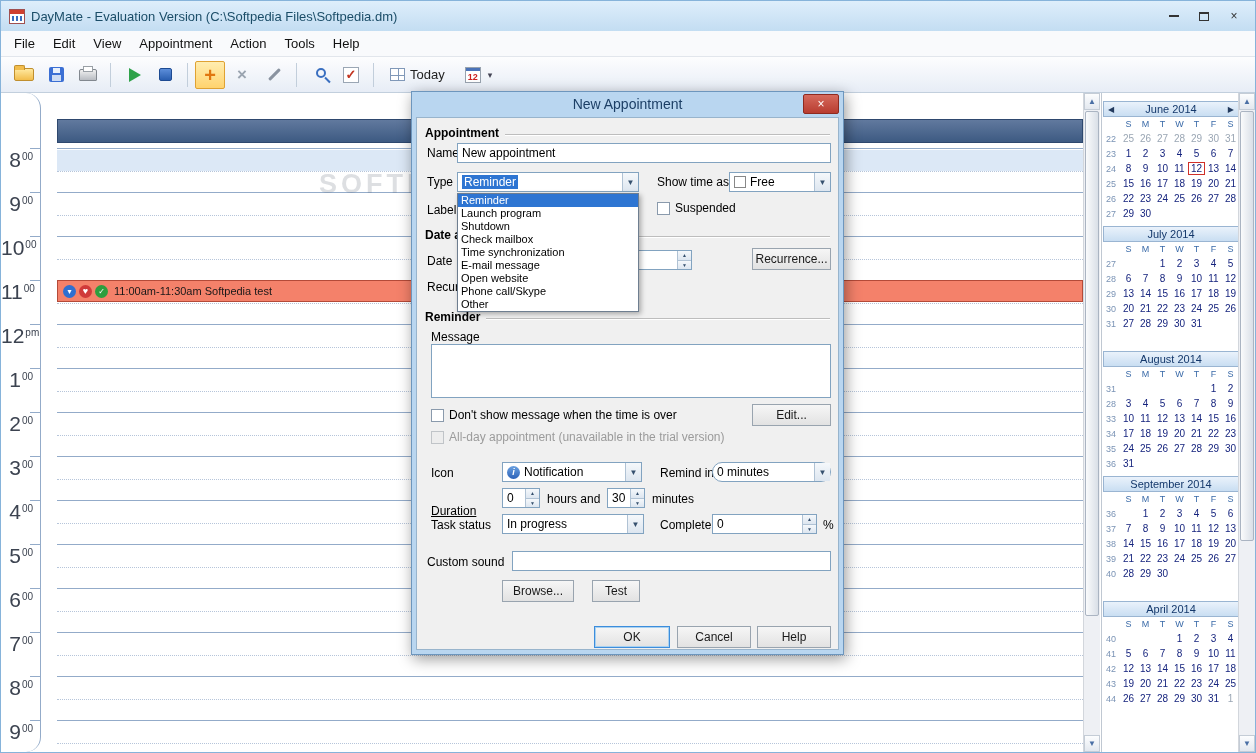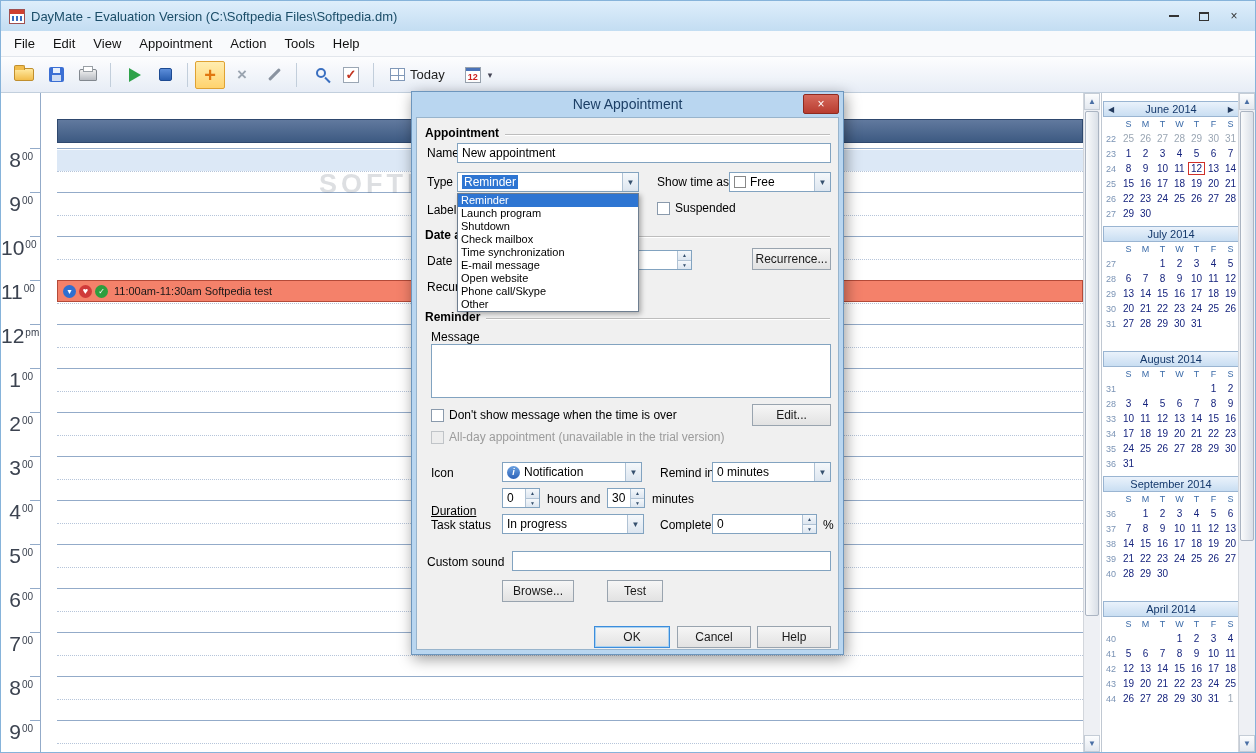--- a/index.html
+++ b/index.html
@@ -49,21 +49,21 @@
   .ic-grid::before { content:""; position:absolute; left:50%; top:0; bottom:0; width:1px; background:#8098b8; }
   .ic-grid::after { content:""; position:absolute; top:50%; left:0; right:0; height:1px; background:#8098b8; }
   .ic-cal { width:16px; height:16px; background:#fff; border:1px solid #98a2ae; position:relative; }
   .ic-cal::before { content:""; position:absolute; top:0; left:0; right:0; height:3px; background:#4a72b8; }
   .ic-cal-num { display:block; margin-top:4px; text-align:center; font-size:9px; line-height:11px; color:#cc2020; font-weight:bold; }
   .dd-arrow { font-size:9px; color:#445; margin-left:2px; }
 
   
   .main { position:absolute; top:92px; left:0; right:0; bottom:0; background:#fff; }
   .grid-area { position:absolute; left:0; top:0; width:1099px; height:100%; overflow:hidden; }
-  .time-gutter { position:absolute; left:0; top:0; width:40px; height:100%; background:#fff; border-right:1px solid #93abc9; }
+  .time-gutter { position:absolute; left:0; top:0; width:40px; height:100%; background:#fff; border-right:1px solid #93abc9;border-radius:15px; }
   .gutter-row { position:absolute; left:0; width:100%; height:44px; text-align:right; padding-right:7px; }
   .gutter-row::before { content:""; position:absolute; right:0; top:0; width:10px; border-top:1px solid #93abc9; }
   .g-num { font-size:21px; color:#3c4350; }
   .g-sup { font-size:10px; color:#3c4350; vertical-align:top; position:relative; top:3px; margin-left:1px; }
   .day-header { position:absolute; left:56px; top:26px; right:17px; height:24px;
     background:linear-gradient(#61799e,#3d5a82); border:1px solid #2e486e; }
   .rows-box { position:absolute; left:56px; top:55px; right:17px; bottom:0; background:#fff; overflow:hidden; }
   .hour-row { position:absolute; left:0; right:0; height:44px; border-top:1px solid #93abc9; }
   .hour-row::after { content:""; position:absolute; top:22px; left:0; right:0; border-top:1px dotted #b6c5da; }
   .hour-row.first::before { content:""; position:absolute; top:1px; left:0; right:0; height:21px; background:#dce8f6; }
@@ -694,21 +694,21 @@
           <span>All-day appointment (unavailable in the trial version)</span>
       </span>
 
       <span class="lbl" style="left:14px;top:348px;">Icon</span>
       <div class="combo" style="left:85px;top:344px;width:140px;">
         <span class="info-ic">i</span>
         <span>Notification</span>
         <span class="cb-btn">▼</span>
       </div>
       <span class="lbl" style="left:243px;top:348px;">Remind in</span>
-      <div class="combo" style="left:295px;top:344px;width:119px;">
+      <div class="combo" style="left:295px;top:344px;width:119px;border-radius:10px;">
         <span>0 minutes</span>
         <span class="cb-btn">▼</span>
       </div>
 
       <span class="lbl" style="left:14px;top:386px;text-decoration:underline;">Duration</span>
       <div class="spin" style="left:85px;top:370px;width:38px;">
         <span>0</span>
         <span class="sp-btns">
             <span>▲</span>
             <span>▼</span>
@@ -736,21 +736,21 @@
             <span>▲</span>
             <span>▼</span>
           </span>
       </div>
       <span class="lbl" style="left:406px;top:400px;">%</span>
 
       <span class="lbl" style="left:10px;top:437px;">Custom sound</span>
       <input class="txt" style="left: 95px; top: 433px; width: 319px;" value="">
 
       <button class="btn" style="left:85px;top:462px;width:72px;">Browse...</button>
-      <button class="btn" style="left:190px;top:462px;width:56px;">Test</button>
+      <button class="btn" style="left:175px;top:462px;width:48px;">Test</button>
 
       <button class="btn default" style="left:177px;top:508px;width:76px;">OK</button>
       <button class="btn" style="left:260px;top:508px;width:74px;">Cancel</button>
       <button class="btn" style="left:340px;top:508px;width:74px;">Help</button>
 
       <div class="dd-list">
           <div class="dd-item selected">Reminder</div>
           <div class="dd-item">Launch program</div>
           <div class="dd-item">Shutdown</div>
           <div class="dd-item">Check mailbox</div>

